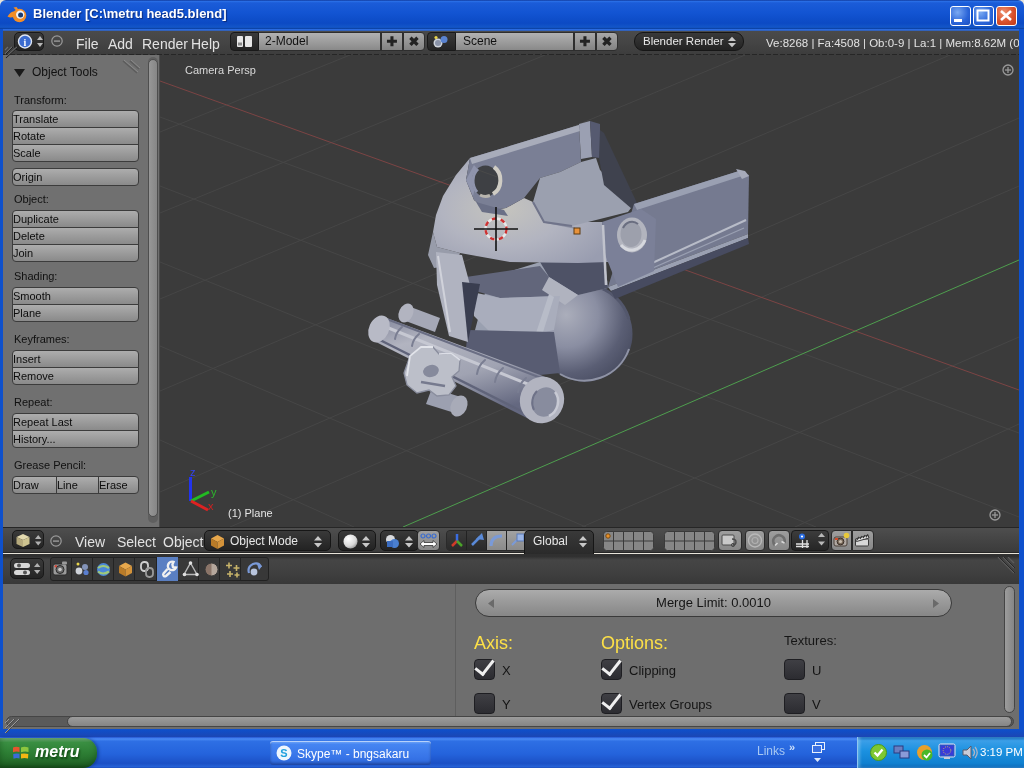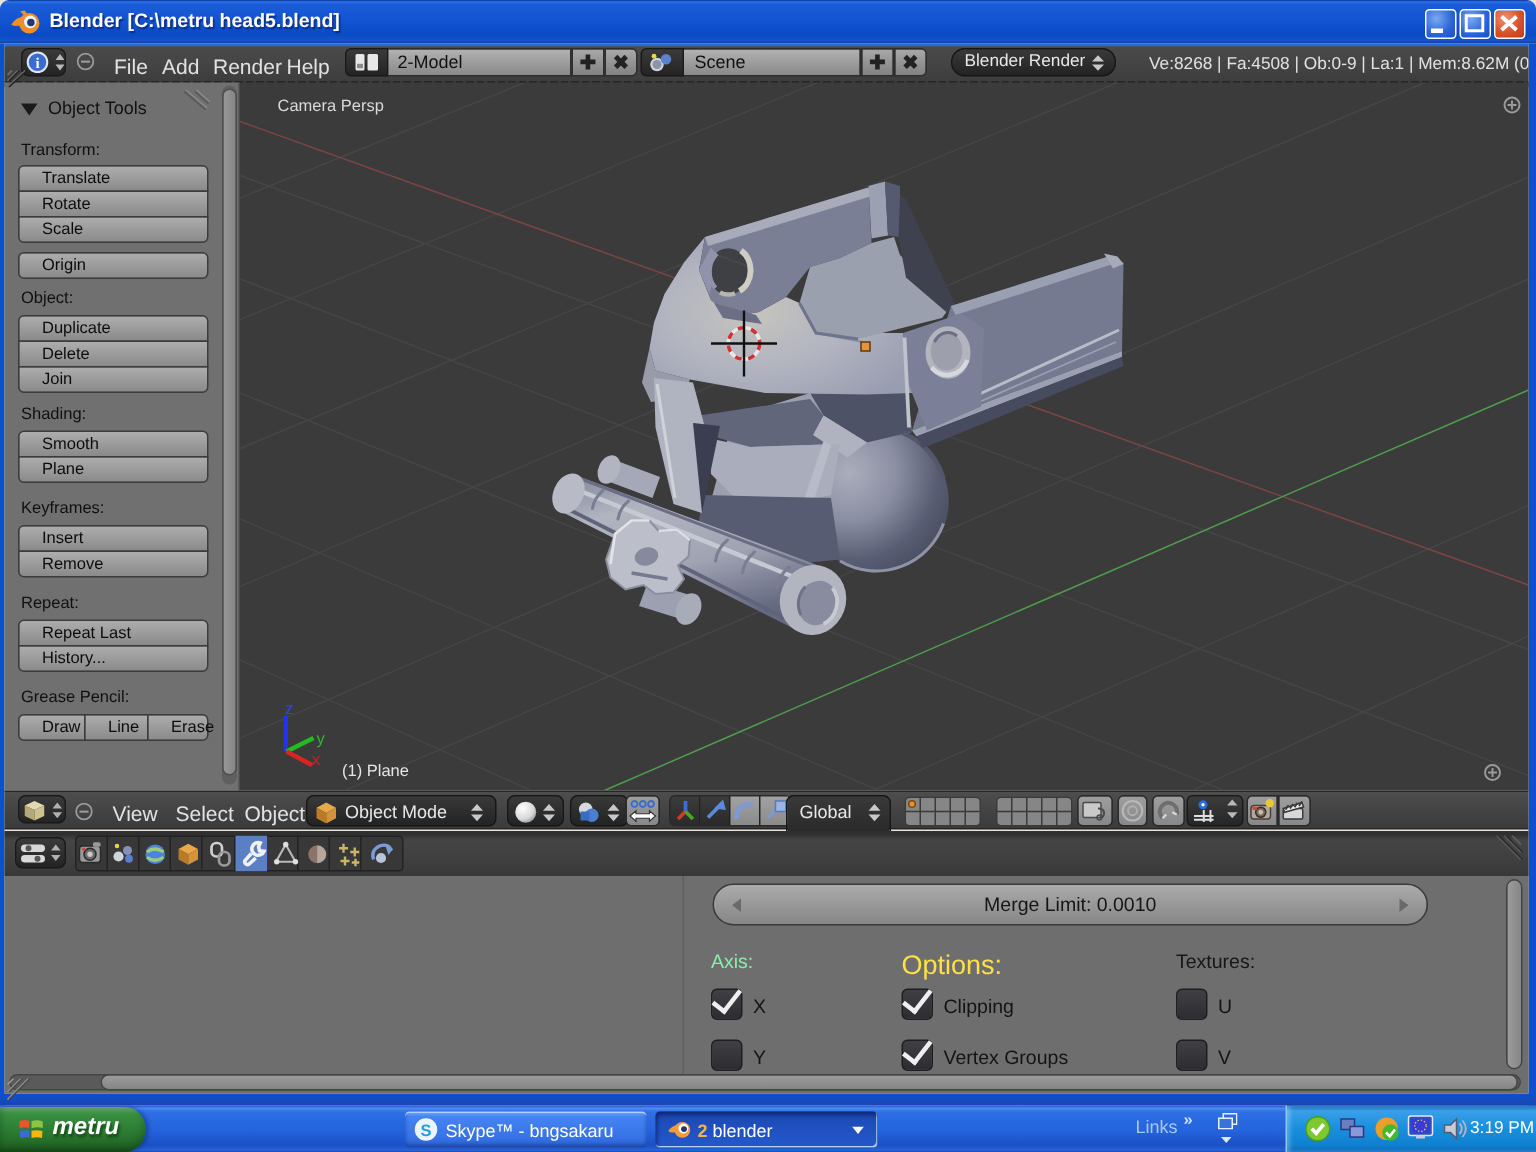--- a/index.html
+++ b/index.html
@@ -19,21 +19,21 @@
 #infobar{left:3px;top:29px;width:1016px;height:25px;background:linear-gradient(180deg,#2a6ae0 0,#2a6ae0 5%,#4a4a4a 9%,#454545 50%,#3d3d3d 100%)}
 #infoserr{left:3px;top:54px;width:1016px;height:4px;background:repeating-linear-gradient(90deg,#262626 0 5px,#3c3c3c 5px 7px)}
 .hmenu{color:#e2e2e2;font-size:14px;top:7px}
 .edbtn{top:3px;height:19px;background:linear-gradient(180deg,#3a3a3a,#242424);border:1px solid #191919;border-radius:5px}
 .fieldw{top:3px;height:19px;background:linear-gradient(180deg,#b2b2b2,#898989);border:1px solid #2e2e2e;color:#111;font-size:12px}
 .sqbtn{top:3px;width:22px;height:19px;background:linear-gradient(180deg,#a8a8a8,#828282);border:1px solid #2e2e2e;color:#222;font-weight:bold;text-align:center;font-size:13px;line-height:17px}
 .ddark{top:3px;height:19px;background:linear-gradient(180deg,#393939,#232323);border:1px solid #161616;border-radius:9px;color:#e8e8e8;font-size:12px}
 
 #shelf{left:3px;top:55px;width:157px;height:472px;background:#707070;border-right:1px solid #4c4c4c}
 .slabel{color:#101010;font-size:11px;left:11px}
-.tbtn{left:9px;width:127px;height:18px;background:linear-gradient(180deg,#adadad 0,#9d9d9d 45%,#8a8a8a 100%);border:1px solid #3c3c3c;color:#0c0c0c;font-size:11px;line-height:16px;padding-left:15px}
+.tbtn{left:9px;width:127px;height:18px;background:linear-gradient(180deg,#adadad 0,#9d9d9d 45%,#8a8a8a 100%);border:1px solid #3c3c3c;color:#0c0c0c;font-size:11px;line-height:16px;padding-left:0}
 
 #vp{left:160px;top:55px;width:859px;height:472px;background:#3b3b3b;overflow:hidden}
 
 #vhead{left:3px;top:527px;width:1016px;height:26px;background:linear-gradient(180deg,#4e4e4e 0,#464646 40%,#3b3b3b 100%);border-top:1px solid #262626;border-bottom:1px solid #262626}
 
 #phead{left:3px;top:554px;width:1016px;height:30px;background:linear-gradient(180deg,#303030 0 8%,#454545 20%,#404040 60%,#383838 100%)}
 
 #pbody{left:3px;top:584px;width:1016px;height:145px;background:#6e6e6e}
 
 #taskbar{left:0;top:737px;width:1024px;height:31px;background:linear-gradient(180deg,#2254d3 0,#4a8bf5 6%,#2e6fe4 14%,#2463dc 55%,#1c50c5 85%,#2763d8 97%,#1a45ae 100%)}
@@ -534,21 +534,21 @@
   <div class="abs" id="pbody">
     <div class="abs" style="left:452px;top:0;width:1px;height:133px;background:#5e5e5e"></div>
     <div class="abs" style="left:472px;top:5px;width:477px;height:28px;border:1.5px solid #3a3a3a;border-radius:14px;background:linear-gradient(180deg,#ababab 0,#9a9a9a 45%,#878787 100%);color:#151515;font-size:13px;text-align:center;line-height:26px">Merge Limit: 0.0010
       <svg class="abs" style="left:11px;top:8px" width="8" height="11">
           <path d="M7 1 L1 5.5 L7 10Z" fill="#6a6a6a"></path>
         </svg>
       <svg class="abs" style="right:11px;top:8px" width="8" height="11">
           <path d="M1 1 L7 5.5 L1 10Z" fill="#6a6a6a"></path>
         </svg>
     </div>
-    <div class="abs" style="left:471px;top:49px;color:#86efac;font-size:13px">Axis:</div>
+    <div class="abs" style="left:471px;top:49px;color:#fde047;font-size:18px">Axis:</div>
     <div class="abs" style="left:598px;top:49px;color:#fde047;font-size:18px">Options:</div>
     <div class="abs" style="left:781px;top:49px;color:#161616;font-size:13px">Textures:</div>
     <div class="abs cb cbc" style="left:471px;top:75px"></div>
       <div class="abs cblabel" style="left:499px;top:79px">X</div>
     <div class="abs cb" style="left:471px;top:109px"></div>
       <div class="abs cblabel" style="left:499px;top:113px">Y</div>
     <div class="abs cb cbc" style="left:598px;top:75px"></div>
       <div class="abs cblabel" style="left:626px;top:79px">Clipping</div>
     <div class="abs cb cbc" style="left:598px;top:109px"></div>
       <div class="abs cblabel" style="left:626px;top:113px">Vertex Groups</div>
@@ -582,32 +582,20 @@
       </svg>
       <span style="position:absolute;left:35px;top:5px;color:#fff;font-size:16px;font-weight:bold;font-style:italic;text-shadow:1px 2px 2px rgba(0,40,0,.6)">metru</span>
     </div>
     <div class="abs taskbtn" style="left:270px;width:161px">
       <svg class="abs" style="left:6px;top:4px" width="16" height="16" viewBox="0 0 16 16">
           <circle cx="8" cy="8" r="7.5" fill="#eef6fd"></circle>
           <text x="8" y="12" font-size="11" font-weight="bold" fill="#1fa0dd" text-anchor="middle" font-family="Liberation Sans">S</text>
         </svg>
       <div class="tlabel" style="left:27px;width:130px">Skype™ - bngsakaru</div>
     </div>
-    <div class="abs taskbtn" style="left:437px;width:148px;background:linear-gradient(180deg,#1a46ae 0,#1f4fbd 40%,#2458cc 100%);box-shadow:inset 1px 2px 3px rgba(0,10,60,.55),inset -1px -1px 0 rgba(210,228,255,.75),inset 0 -1px 0 rgba(210,228,255,.5)">
-      <svg class="abs" style="left:7px;top:3px" width="18" height="17" viewBox="0 0 24 22">
-          <path d="M2 13 Q6 7 12 8 L14 10 L8 14 Q4 15 2 13Z" fill="#f79b3a"></path>
-          <circle cx="14.5" cy="12" r="7" fill="#f79b3a"></circle>
-          <circle cx="15.5" cy="10.8" r="4.4" fill="#fff"></circle>
-          <circle cx="16" cy="11.3" r="2.6" fill="#27355c"></circle>
-        </svg>
-      <div class="tlabel" style="left:28px;width:100px"><b style="color:#f0b05c">2</b> blender</div>
-      <svg class="abs" style="right:9px;top:10px" width="8" height="5">
-          <path d="M0 0 h8 l-4 5Z" fill="#fff"></path>
-        </svg>
-    </div>
     <div class="abs" style="left:757px;top:7px;color:#a8c8f2;font-size:12px">Links</div>
     <div class="abs" style="left:789px;top:4px;color:#cfe0fa;font-size:11px;font-weight:bold">»</div>
     <svg class="abs" style="left:812px;top:5px" width="13" height="11">
         <rect x="3.5" y="0.5" width="9" height="7" fill="none" stroke="#e8f0fc"></rect>
         <rect x="0.5" y="3.5" width="9" height="7" fill="#3a70e0" stroke="#e8f0fc"></rect>
       </svg>
     <svg class="abs" style="left:814px;top:21px" width="7" height="4">
         <path d="M0 0 h7 l-3.5 4Z" fill="#dce8fa"></path>
       </svg>
     <div class="abs" style="left:857px;top:0;width:167px;height:31px;background:linear-gradient(180deg,#1165b5 0,#3b9fe8 12%,#1b91e0 45%,#1080d0 85%,#0c68b8 100%);border-left:1px solid #8ec6f0;box-shadow:inset 2px 0 3px rgba(255,255,255,.28)">

